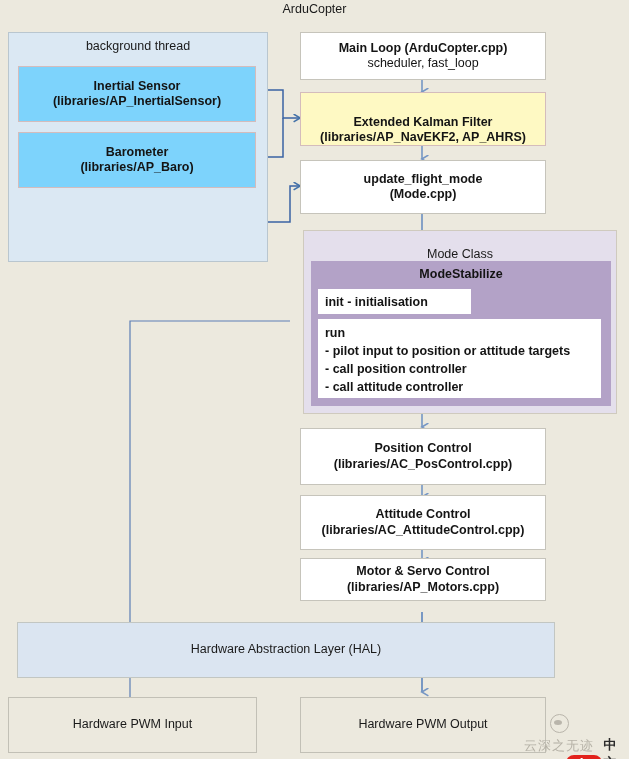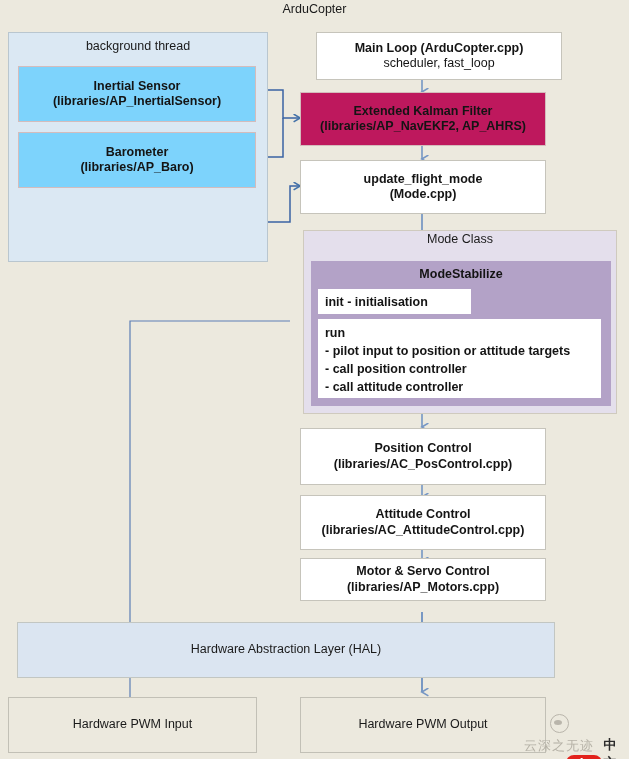--- a/index.html
+++ b/index.html
@@ -62,33 +62,34 @@
     background: #ffffff;
     border: 1px solid #c6c4bb;
     font-size: 12.5px;
     font-weight: bold;
     color: #141414;
   }
   .proc .sub { font-weight: normal; }
 
   
   .ekf {
-    background: #be185d;
+    background: #fef9c3;
     border: 1px solid #d4bcbc;
     font-size: 12.5px;
     font-weight: bold;
     color: #141414;
+    justify-content: flex-end;
   }
 
   
   .mode-outer {
     background: #e4dfec;
     border: 1px solid #cfcabe;
   }
-  .mode-outer .grp-title { font-size: 12.5px; top: 1px; }
+  .mode-outer .grp-title { font-size: 12.5px; top: 16px; }
   .mode-inner {
     position: absolute;
     background: #b3a2c7;
     box-sizing: border-box;
   }
   .mode-inner-title {
     position: absolute;
     top: 6px; left: 0; width: 100%;
     text-align: center;
     font-size: 12.5px;
@@ -237,21 +238,21 @@
     <span class="lbl">Inertial Sensor</span>
     <span class="lbl">(libraries/AP_InertialSensor)</span>
   </div>
 
   <div class="box sensor" style="left:18px; top:132px; width:238px; height:56px;">
     <span class="lbl">Barometer</span>
     <span class="lbl">(libraries/AP_Baro)</span>
   </div>
 
 
-  <div class="box proc" style="left:300px; top:32px; width:246px; height:48px;margin-left:16px;">
+  <div class="box proc" style="left:300px; top:32px; width:246px; height:48px;">
     <span class="lbl">Main Loop (ArduCopter.cpp)</span>
     <span class="lbl sub">scheduler, fast_loop</span>
   </div>
 
   <div class="box ekf" style="left:300px; top:92px; width:246px; height:54px;">
     <span class="lbl">Extended Kalman Filter</span>
     <span class="lbl">(libraries/AP_NavEKF2, AP_AHRS)</span>
   </div>
 
   <div class="box proc" style="left:300px; top:160px; width:246px; height:54px;">

